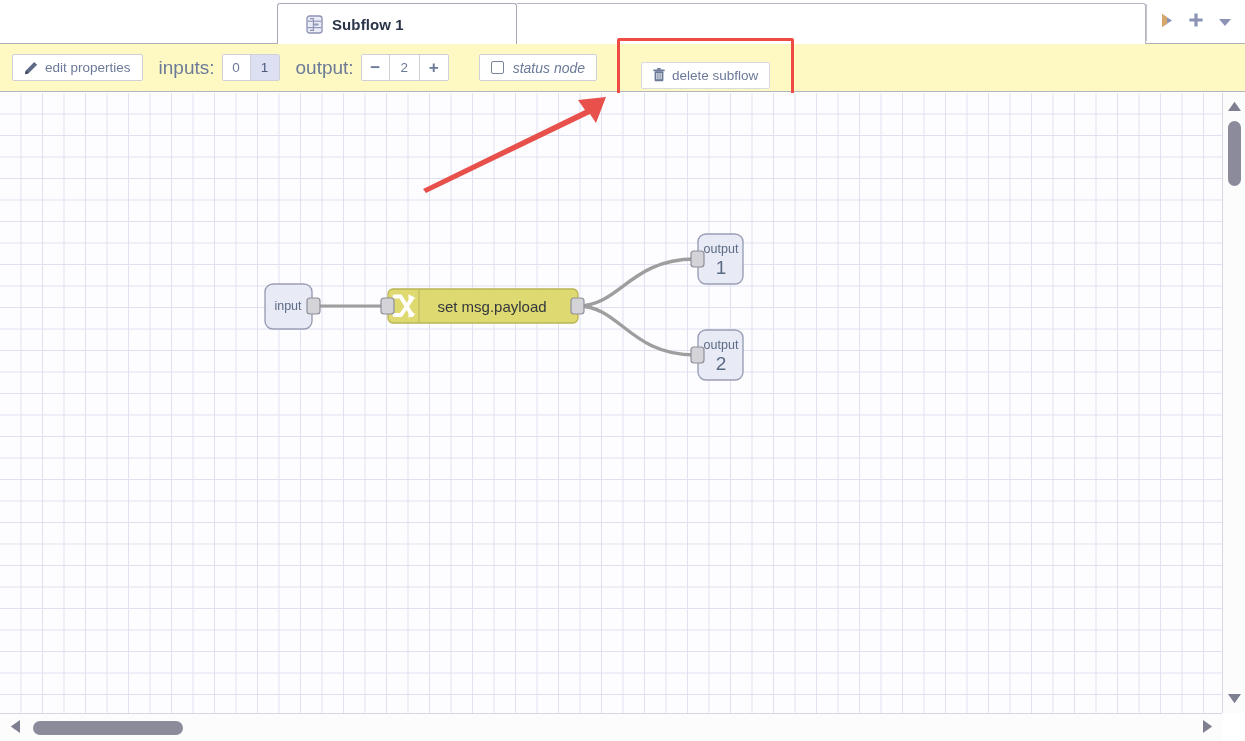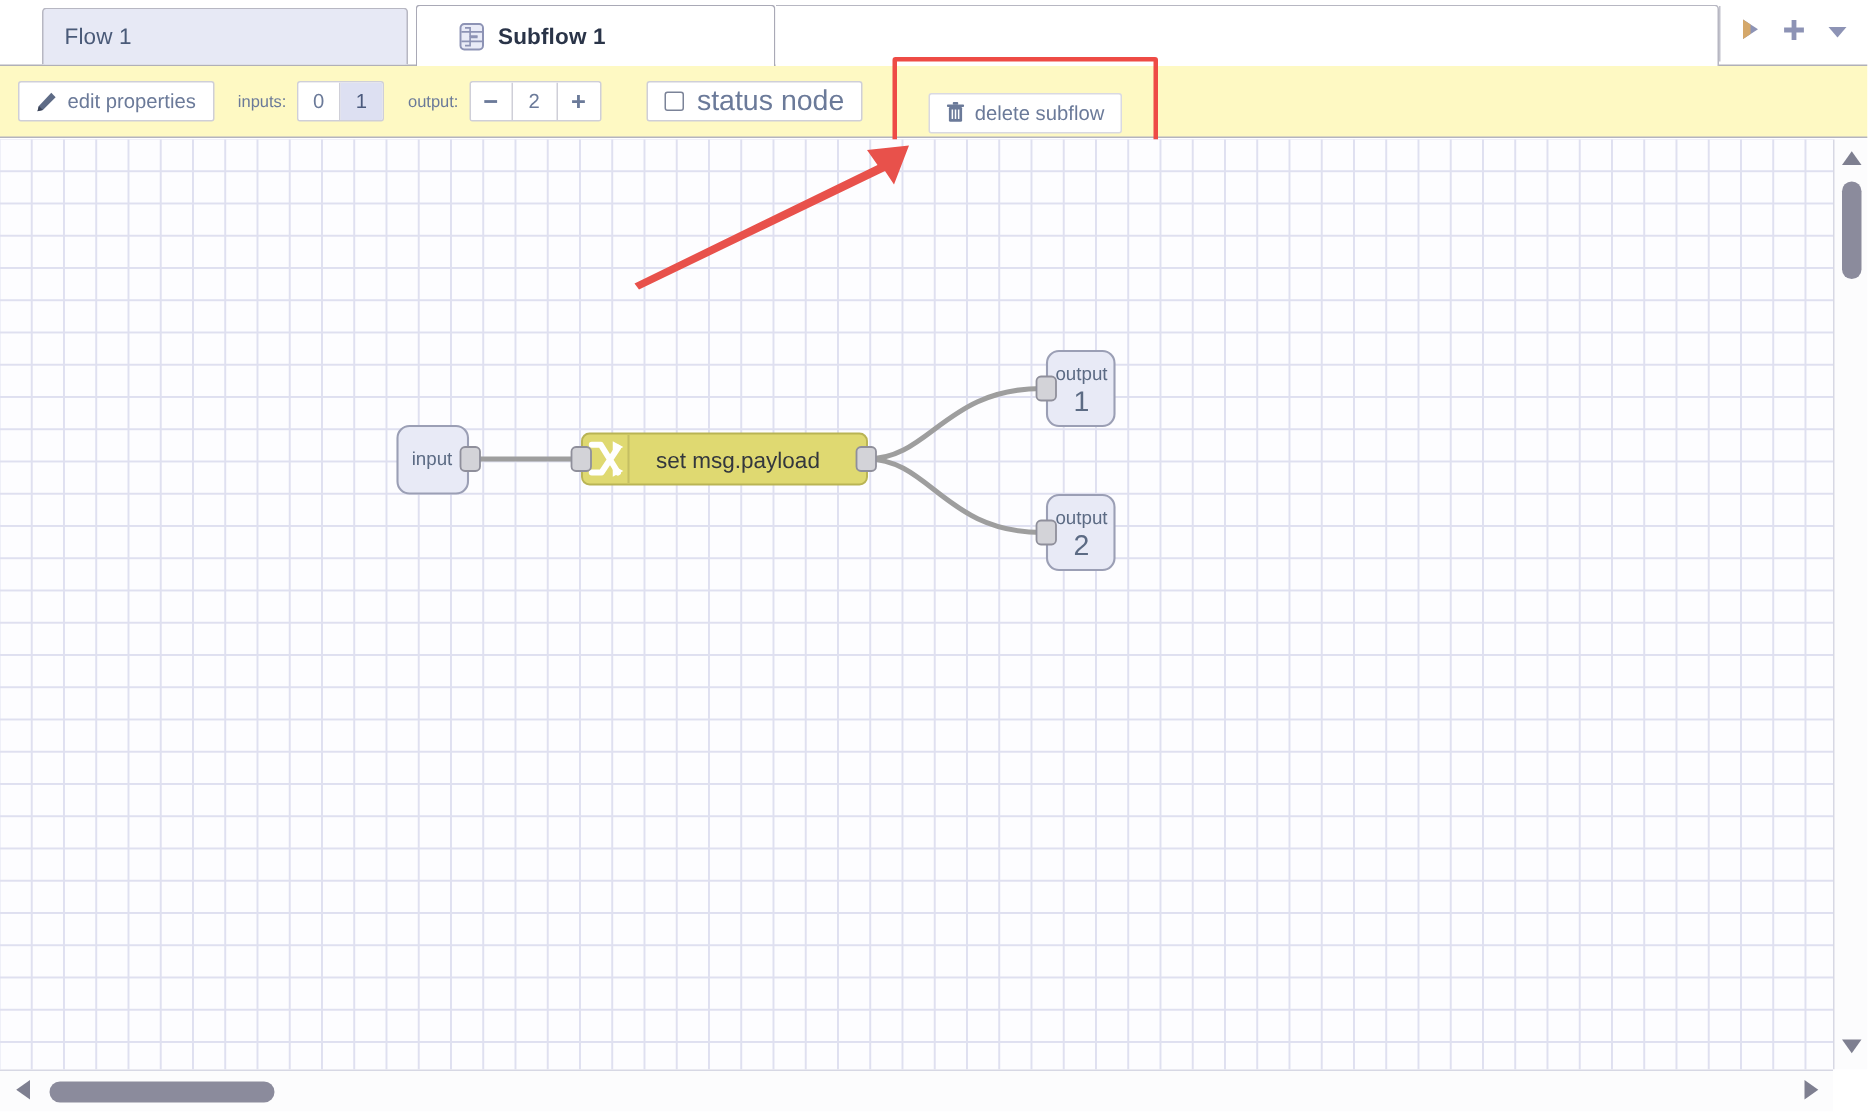--- a/index.html
+++ b/index.html
@@ -137,21 +137,21 @@
     display: flex;
     align-items: center;
     padding: 0 11px;
     cursor: pointer;
     box-sizing: border-box;
     white-space: nowrap;
   }
   .btn-outline .ic { margin-right: 7px; display: flex; }
   .tb-label {
     color: #6b7a99;
-    font-size: 11px;
+    font-size: 19px;
     margin: 0 7px 0 16px;
     white-space: nowrap;
   }
   .seg-group {
     display: flex;
     height: 27px;
     border: 1px solid #cfcfd8;
     border-radius: 2px;
     overflow: hidden;
     box-sizing: border-box;
@@ -184,21 +184,21 @@
     margin-left: 30px;
   }
   .cbox {
     width: 13px; height: 13px;
     border: 1.6px solid #7b8398;
     border-radius: 2px;
     margin-right: 9px;
     background: #fff;
     box-sizing: border-box;
   }
-  .cb-label { color: #6b7a99; font-size: 19px; }
+  .cb-label { color: #6b7a99; font-size: 14px; font-style: italic; }
 
   .delete-wrap {
     position: relative;
     margin-left: 20px;
     padding: 21px;
     border: 3px solid #ee4b45;
     border-radius: 2px;
     box-sizing: border-box;
     margin-top: 15px;
   }
@@ -271,23 +271,20 @@
 </head>
 <body>
 
 <div id="app">
 
   <div class="tabbar">
     <div class="tabs-strip">
 
       <div class="tab-ghost"></div>
 
-      <div class="tab inactive">
-        <span class="tab-label">Flow 1</span>
-      </div>
 
       <div class="tab active">
         <span style="display:flex;">
           <svg class="subflow-tab-icon" viewBox="0 0 17 19">
             <rect x="1" y="1" width="15" height="17" rx="2.5" fill="#e9ebf7" stroke="#8d93b5" stroke-width="1.3"></rect>
             <line x1="1.6" y1="6.2" x2="15.4" y2="6.2" stroke="#8d93b5" stroke-width="1.1"></line>
             <line x1="1.6" y1="12.6" x2="15.4" y2="12.6" stroke="#8d93b5" stroke-width="1.1"></line>
             <path d="M4 3.6 h3.4 v5.5 h5" fill="none" stroke="#8d93b5" stroke-width="1.1"></path>
             <path d="M4 15.4 h3.4 v-5.5 h5" fill="none" stroke="#8d93b5" stroke-width="1.1"></path>
           </svg>

